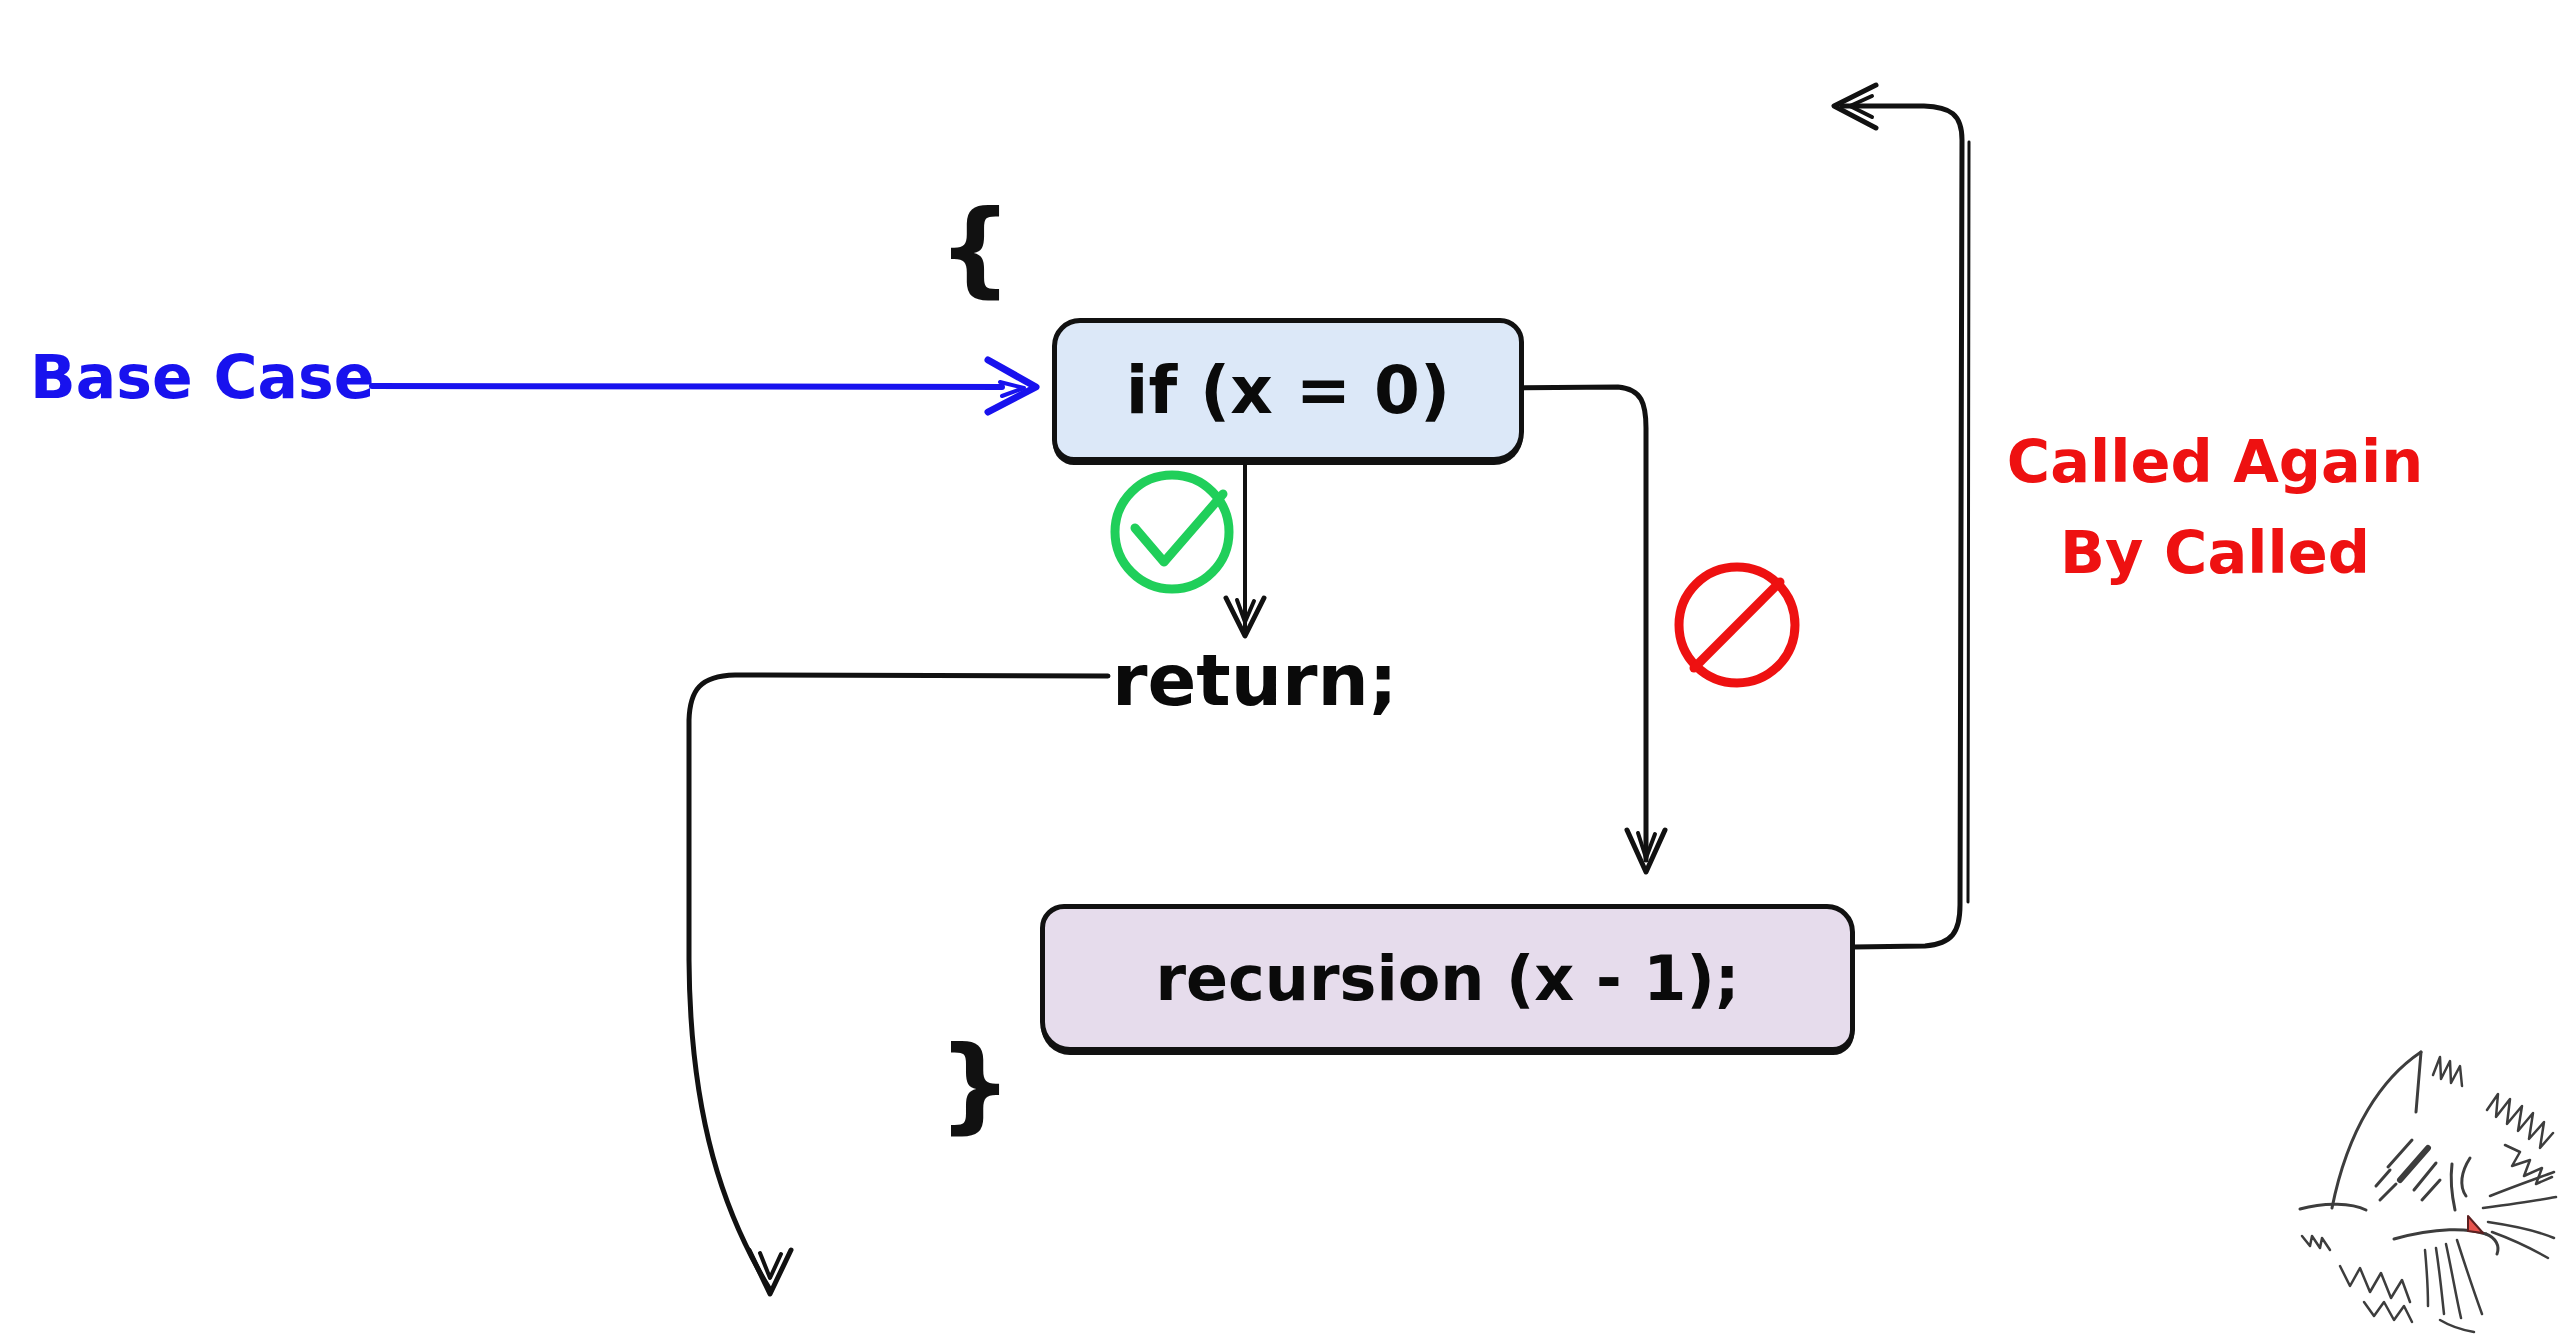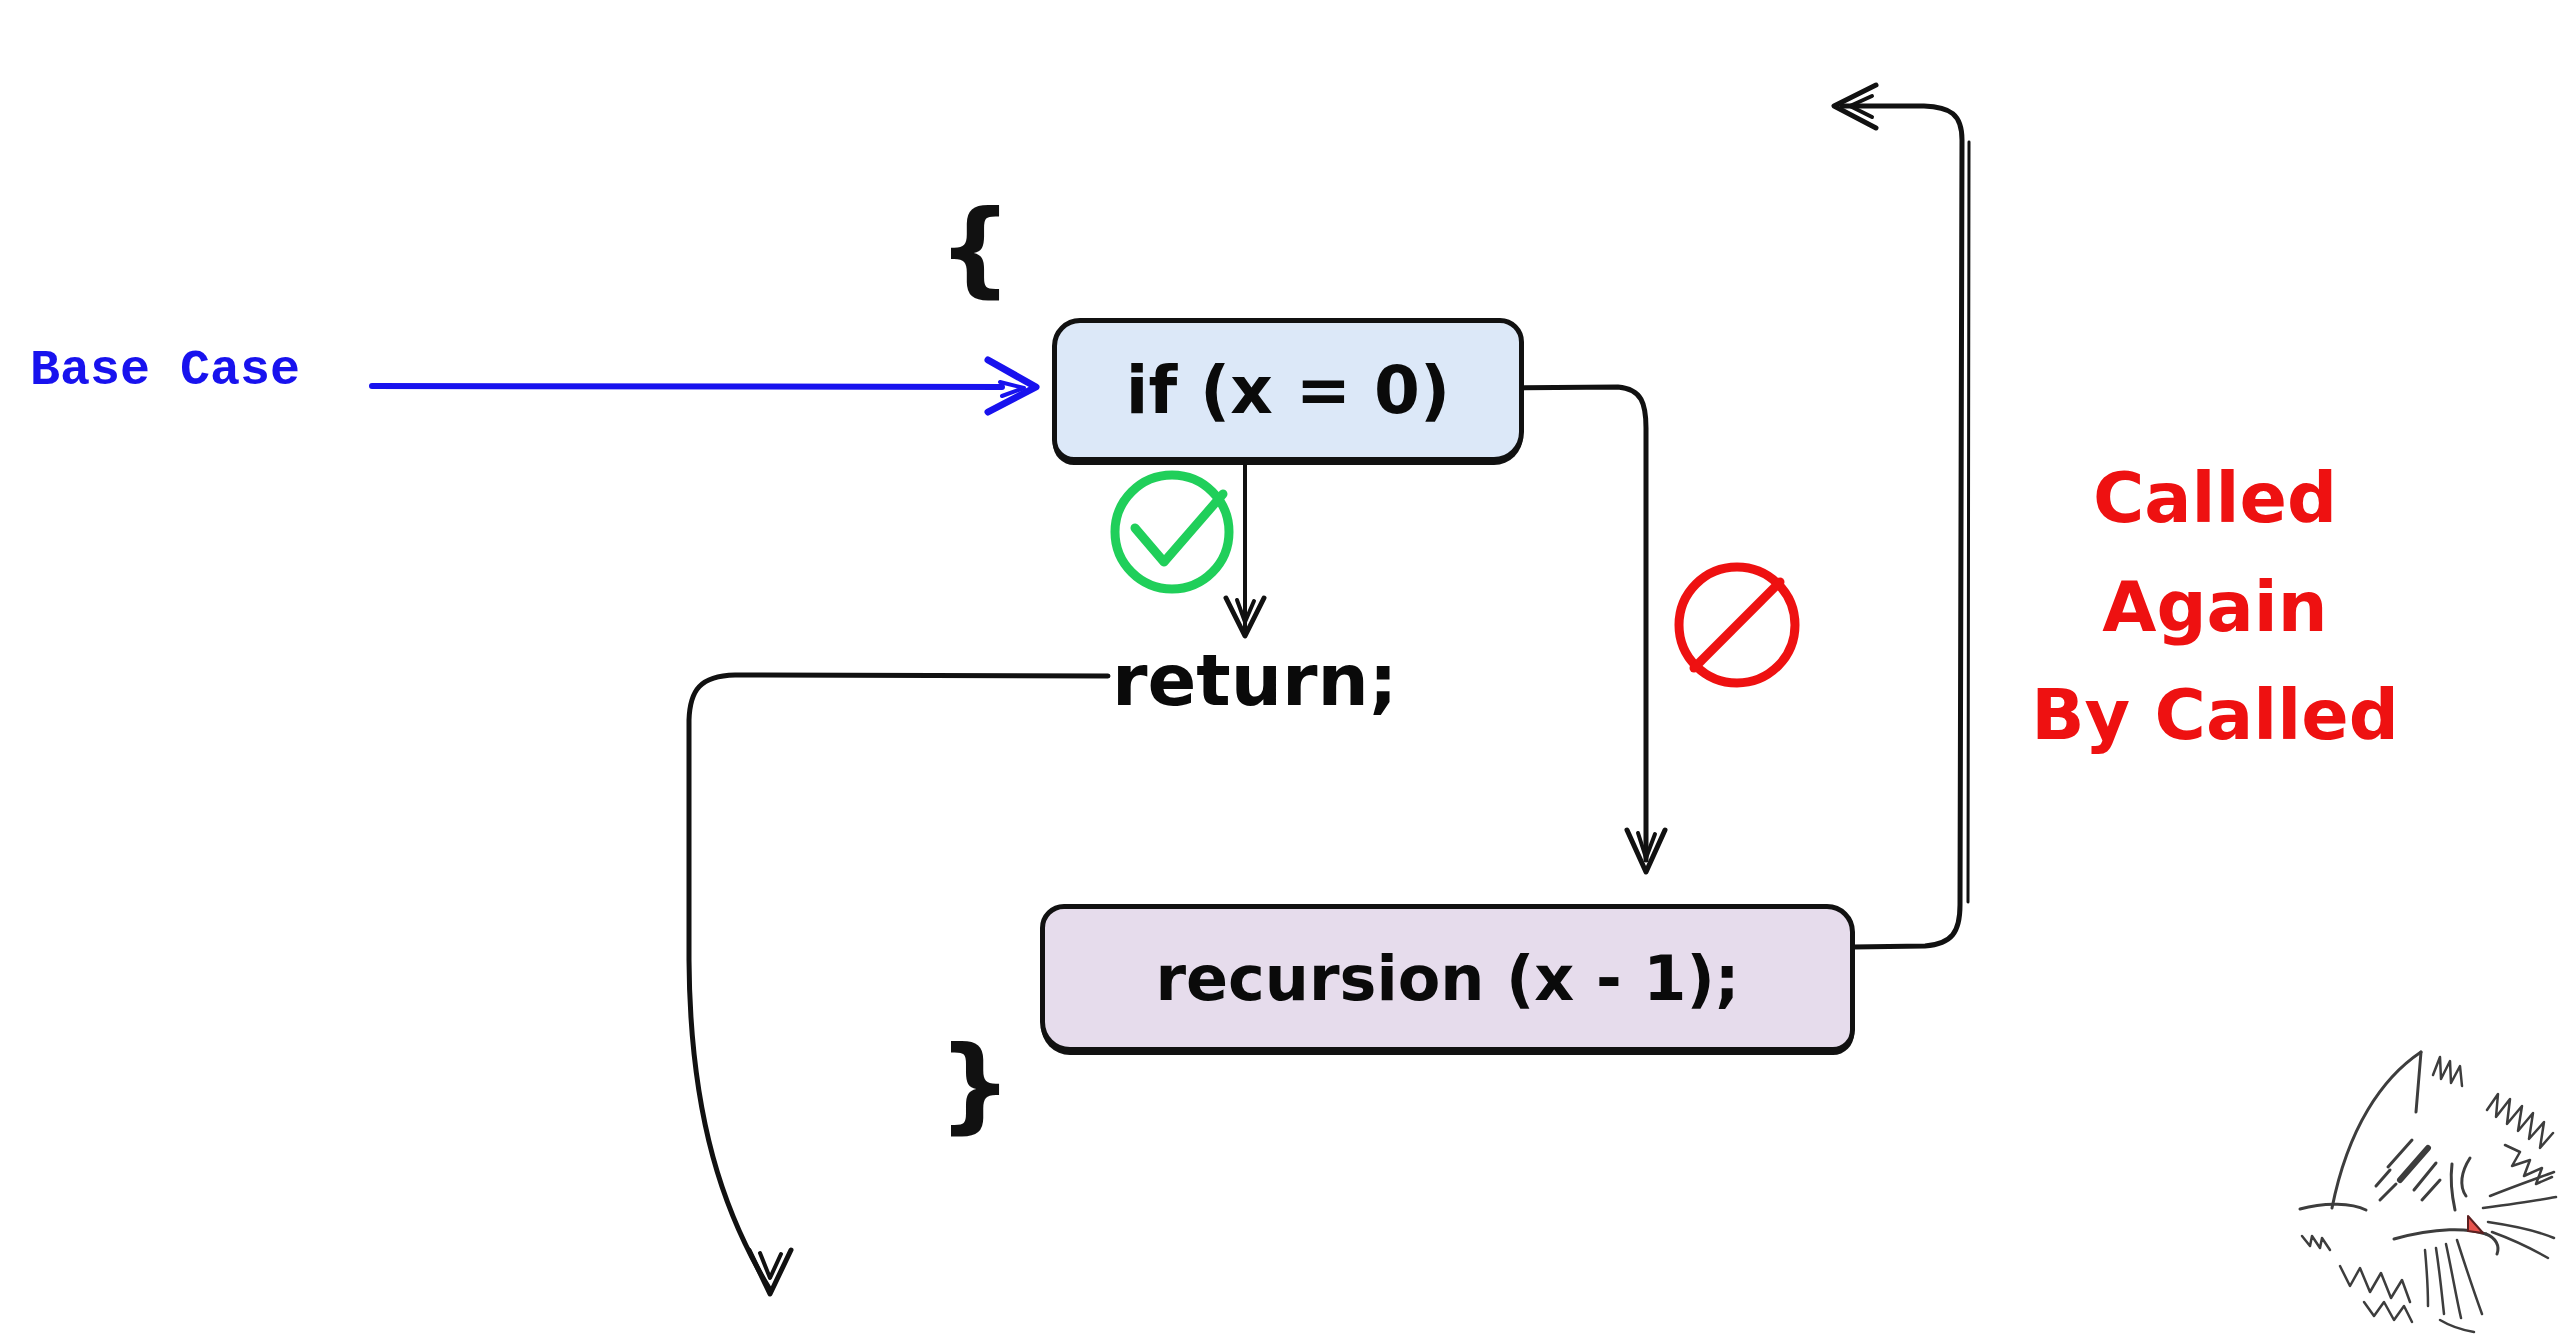--- a/index.html
+++ b/index.html
@@ -25,25 +25,25 @@
   .box-top{left:905px;top:30px;width:920px;height:158px;background:var(--lavender-fill);
     border-radius:26px 30px 24px 28px;font-size:62px;}
   .box-if{left:1052px;top:318px;width:472px;height:144px;background:var(--blue-fill);
     border-radius:28px 24px 30px 22px;font-size:66px;}
   .box-rec{left:1040px;top:904px;width:815px;height:148px;background:var(--lavender-fill);
     border-radius:24px 28px 22px 30px;font-size:62px;}
   .brace{position:absolute;color:var(--ink);font-weight:700;font-size:104px;line-height:1;}
   .brace-open{left:938px;top:196px;}
   .brace-close{left:938px;top:1032px;}
   .label-base{position:absolute;left:30px;top:342px;color:var(--blue);
-    font-weight:700;font-size:50px;white-space:nowrap;font-family:Liberation Mono, monospace;}
+    font-weight:700;font-size:60px;white-space:nowrap;}
   .label-return{position:absolute;left:1112px;top:638px;color:#0a0a0a;
     font-weight:700;font-size:72px;white-space:nowrap;text-align:center;}
-  .label-called{position:absolute;left:1975px;top:444px;width:480px;text-align:center;
-    color:var(--red);font-weight:700;font-size:70px;line-height:1.55;}
+  .label-called{position:absolute;left:1975px;top:416px;width:480px;text-align:center;
+    color:var(--red);font-weight:700;font-size:59px;line-height:1.55;}
 </style>
 </head>
 <body>
 
 <div class="canvas">
 
   <svg class="layer" width="2559" height="1334" viewBox="0 0 2559 1334">
 
     <g stroke-linecap="round" stroke-linejoin="round">
       <path class="stroke-blue fill-none" stroke-width="6" d="M 372 386 L 1002 387"></path>

